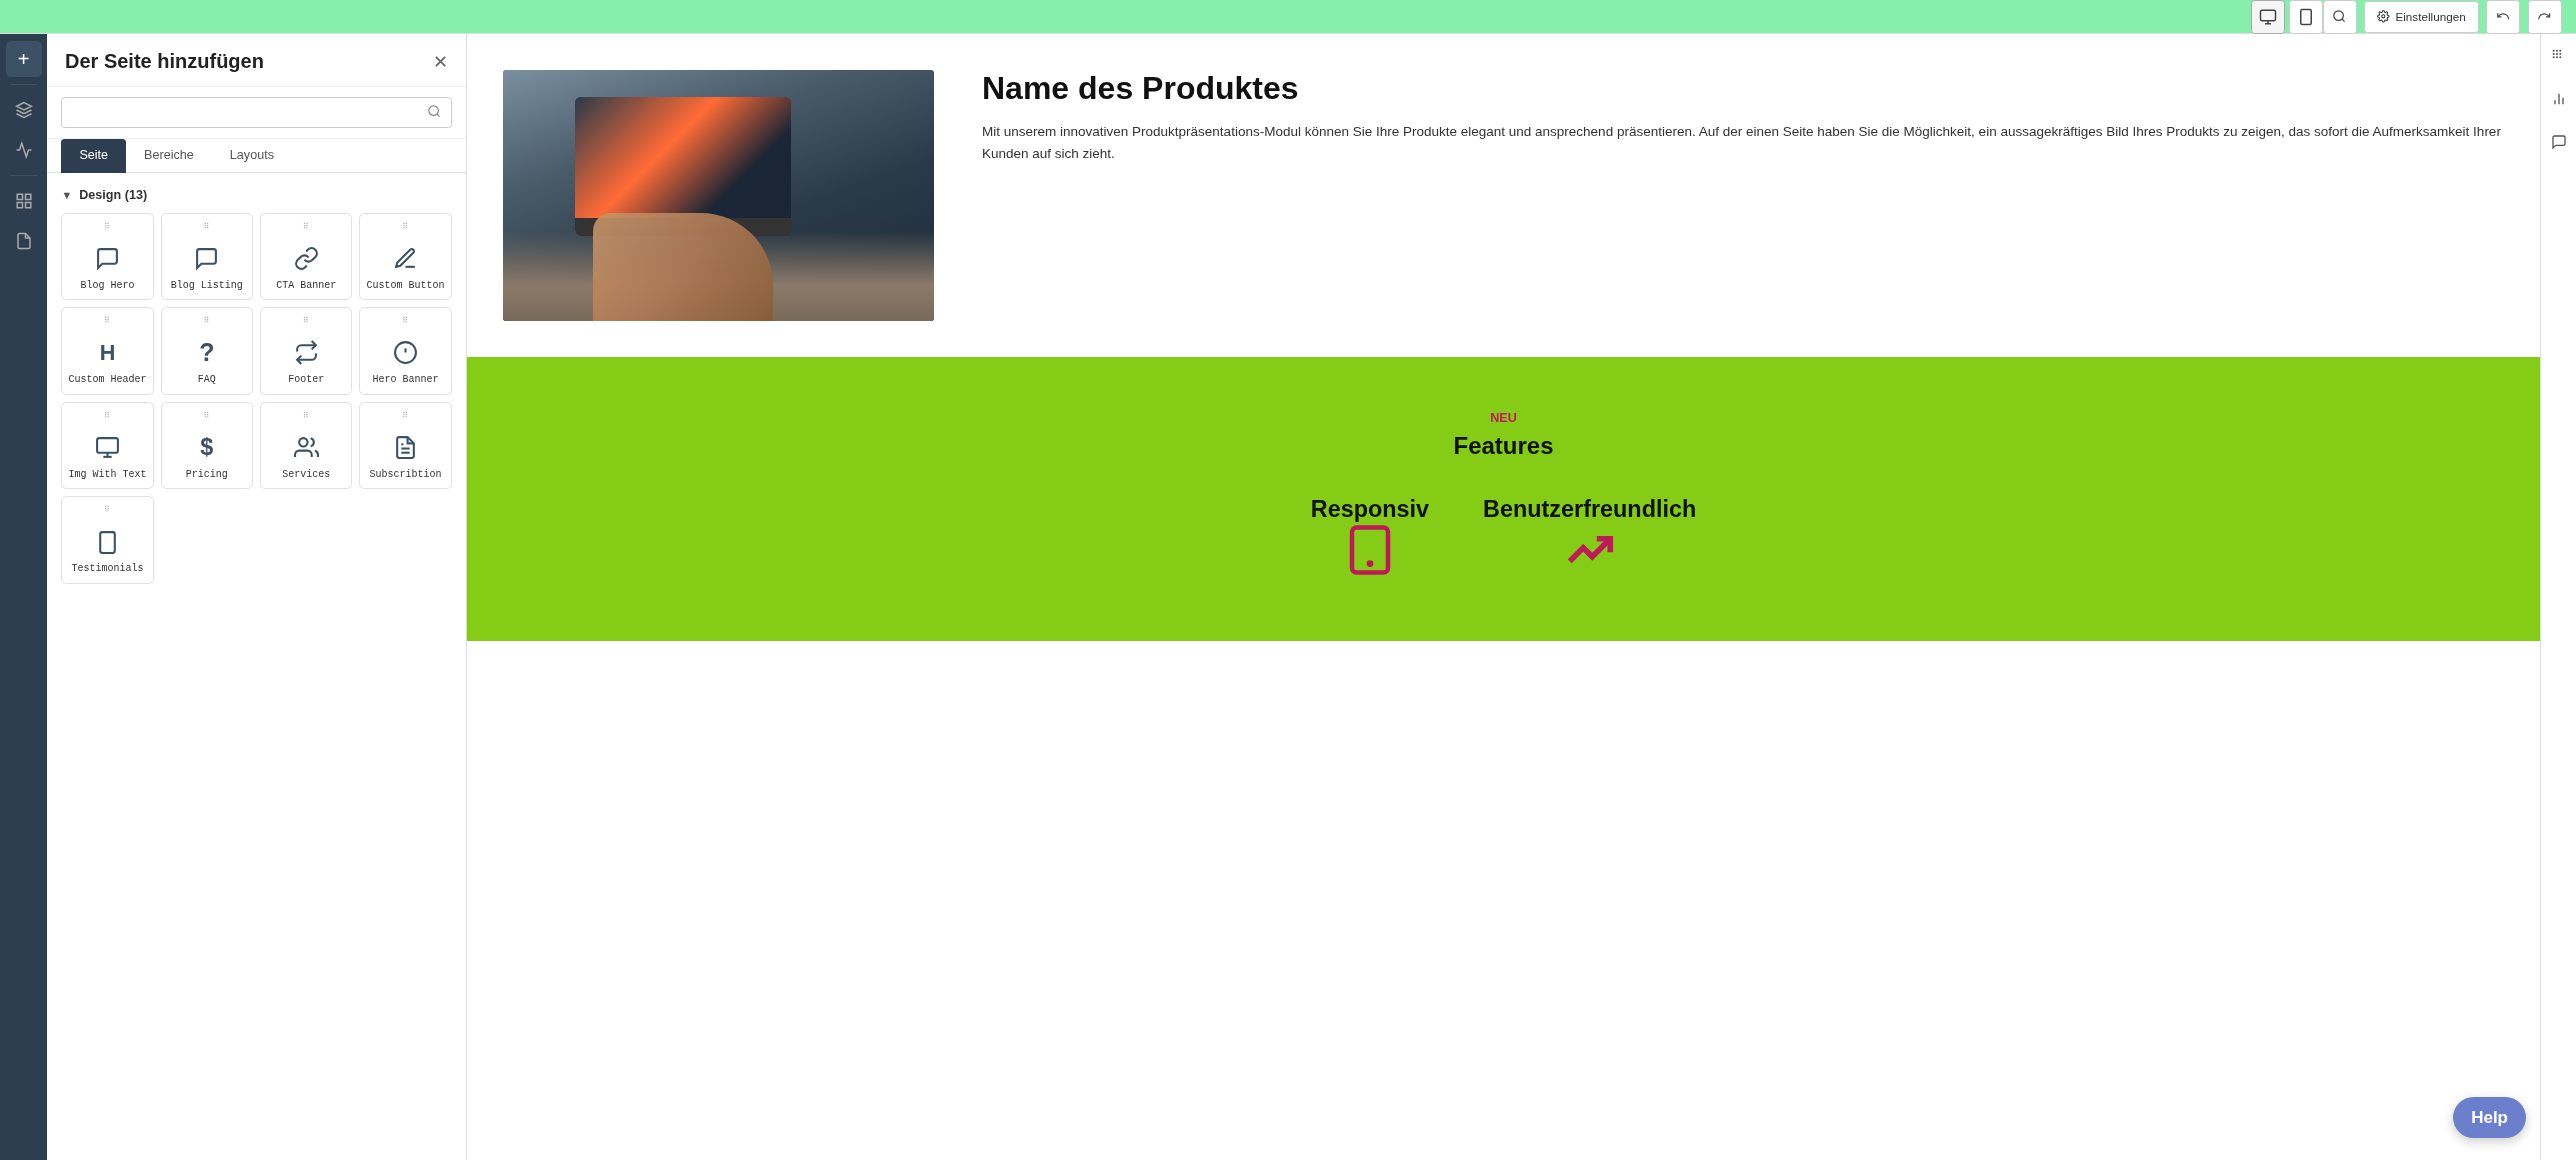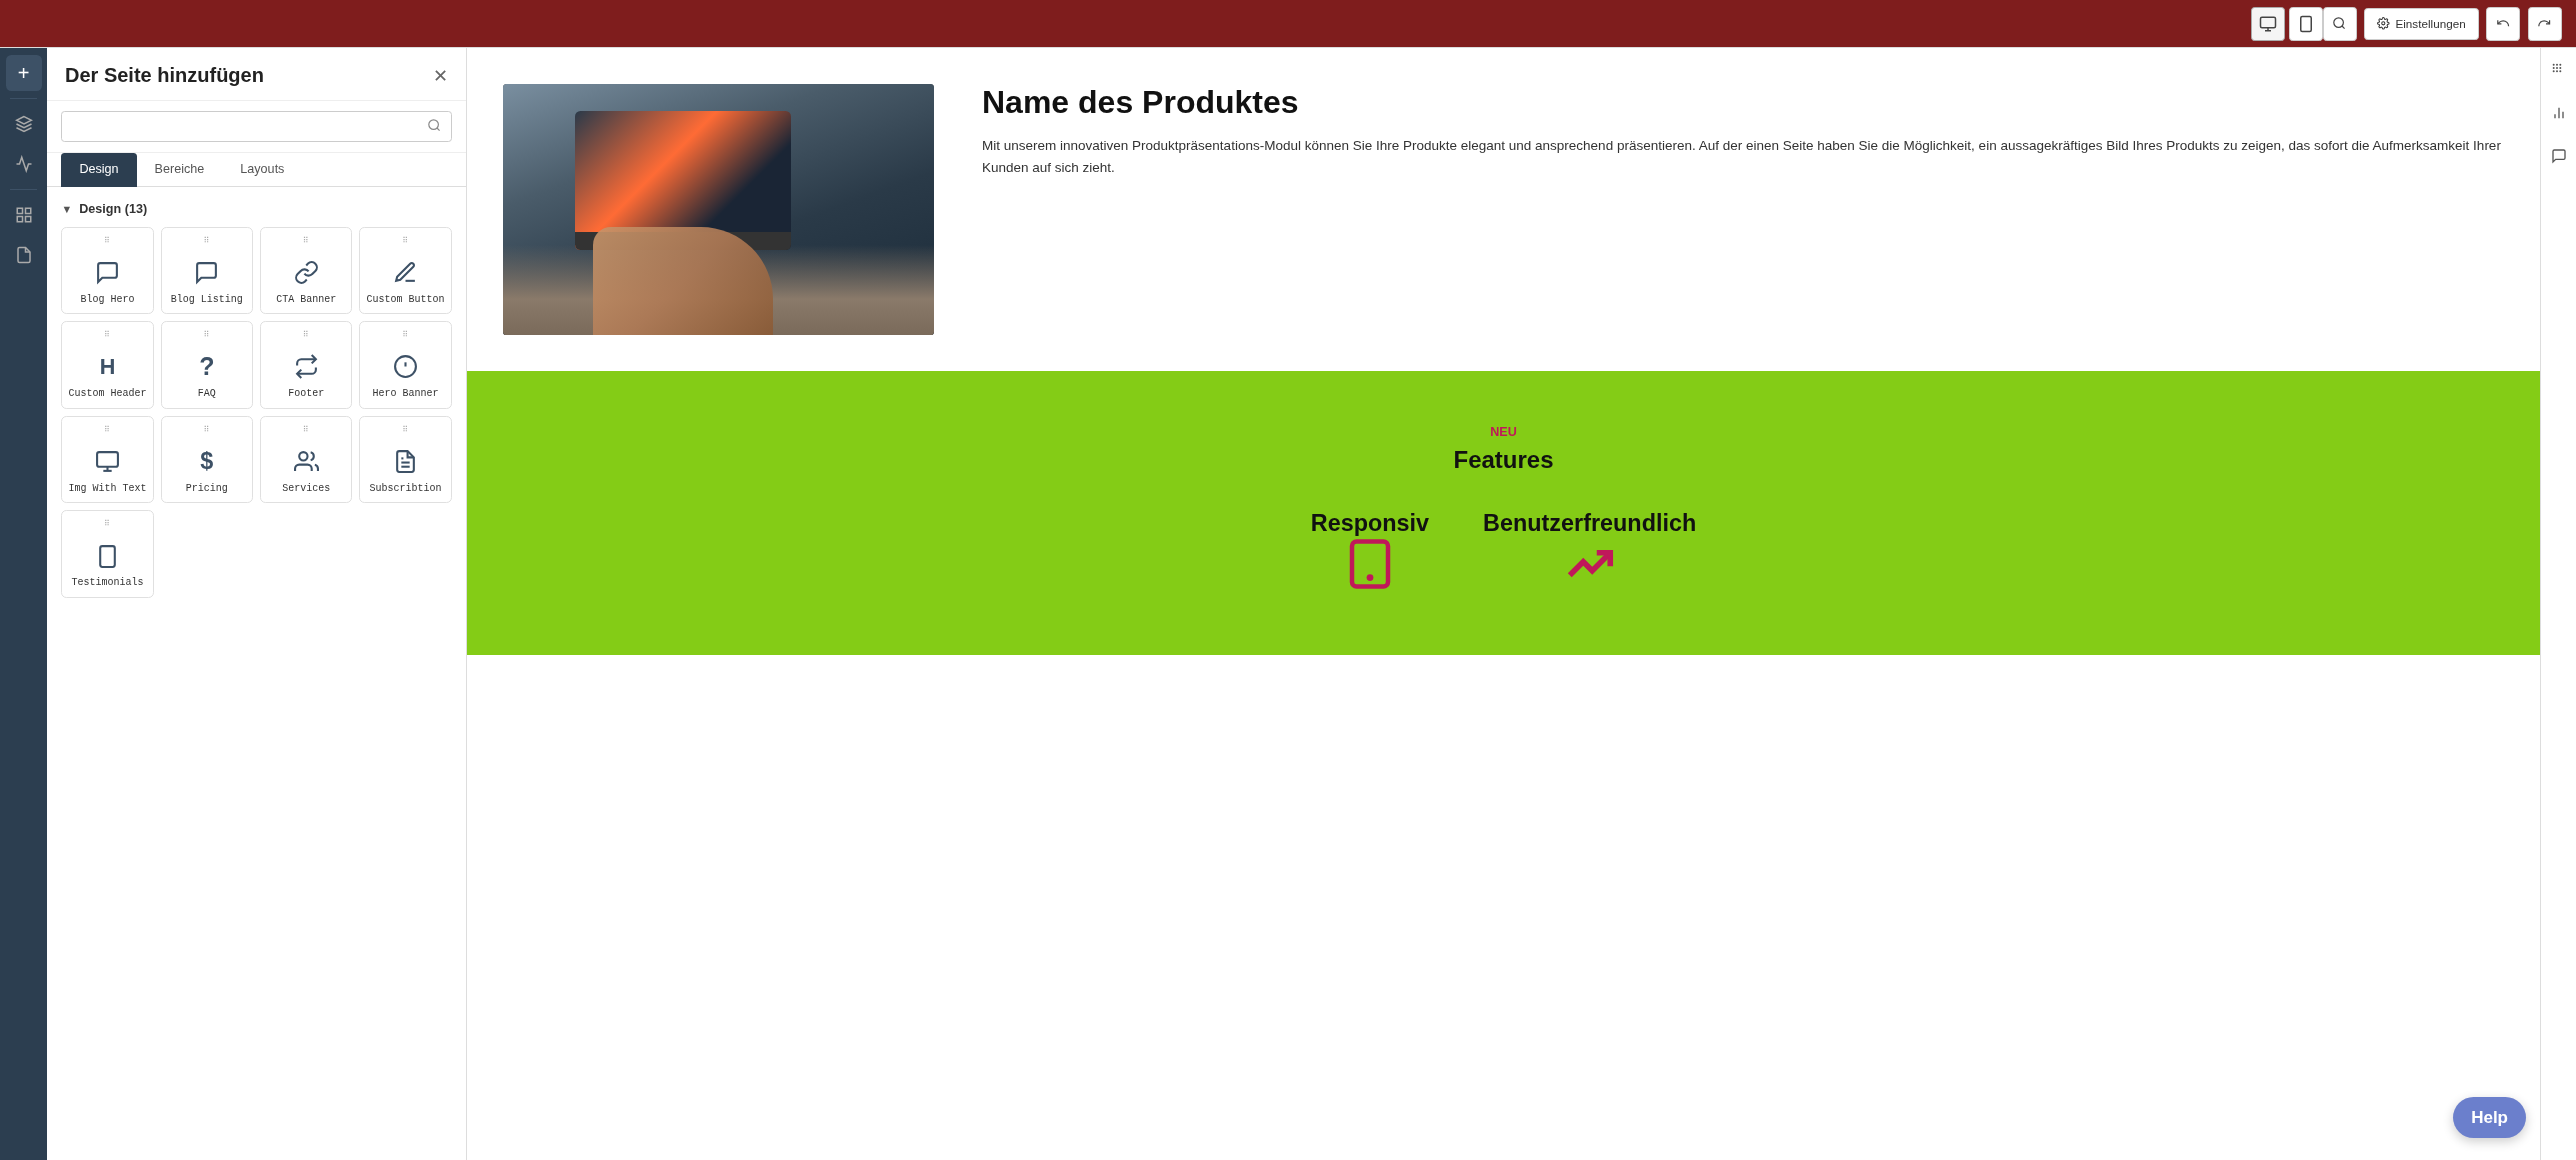--- a/index.html
+++ b/index.html
@@ -1,21 +1,21 @@
 <!DOCTYPE html>
 <html style="font-size:14.4px"><head>
   <meta charset="utf-8">
   <style>
     * { box-sizing: border-box; margin: 0; padding: 0; }
     body { font-family: -apple-system, BlinkMacSystemFont, 'Segoe UI', sans-serif; background: #f0f0f0; display: flex; flex-direction: column; height: 100vh; overflow: hidden; }
 
     
     .topbar {
-      height: 48px;
-      background: #7f1d1d;
+      height: 34px;
+      background: #86efac;
       border-bottom: 0.9px solid #ddd;
       display: flex;
       align-items: center;
       justify-content: space-between;
       padding: 0 14.4px;
       flex-shrink: 0;
       z-index: 100;
     }
     .topbar-center { display: flex; gap: 3.6px; }
     .topbar-right { display: flex; gap: 7.2px; align-items: center; }
@@ -368,21 +368,21 @@
         <span class="search-icon">
           <svg width="14.4" height="14.4" viewBox="0 0 24 24" fill="none" stroke="currentColor" stroke-width="2">
               <circle cx="11" cy="11" r="8"></circle>
               <line x1="21" y1="21" x2="16.65" y2="16.65"></line>
             </svg>
         </span>
       </div>
     </div>
 
     <div class="panel-tabs">
-      <button class="panel-tab active">Design</button>
+      <button class="panel-tab active">Seite</button>
       <button class="panel-tab">Bereiche</button>
       <button class="panel-tab">Layouts</button>
     </div>
 
     <div class="module-list">
       <div class="section-header">
         <span class="chevron">▼</span>
         <span>Design (13)</span>
       </div>
       <div class="module-grid">

